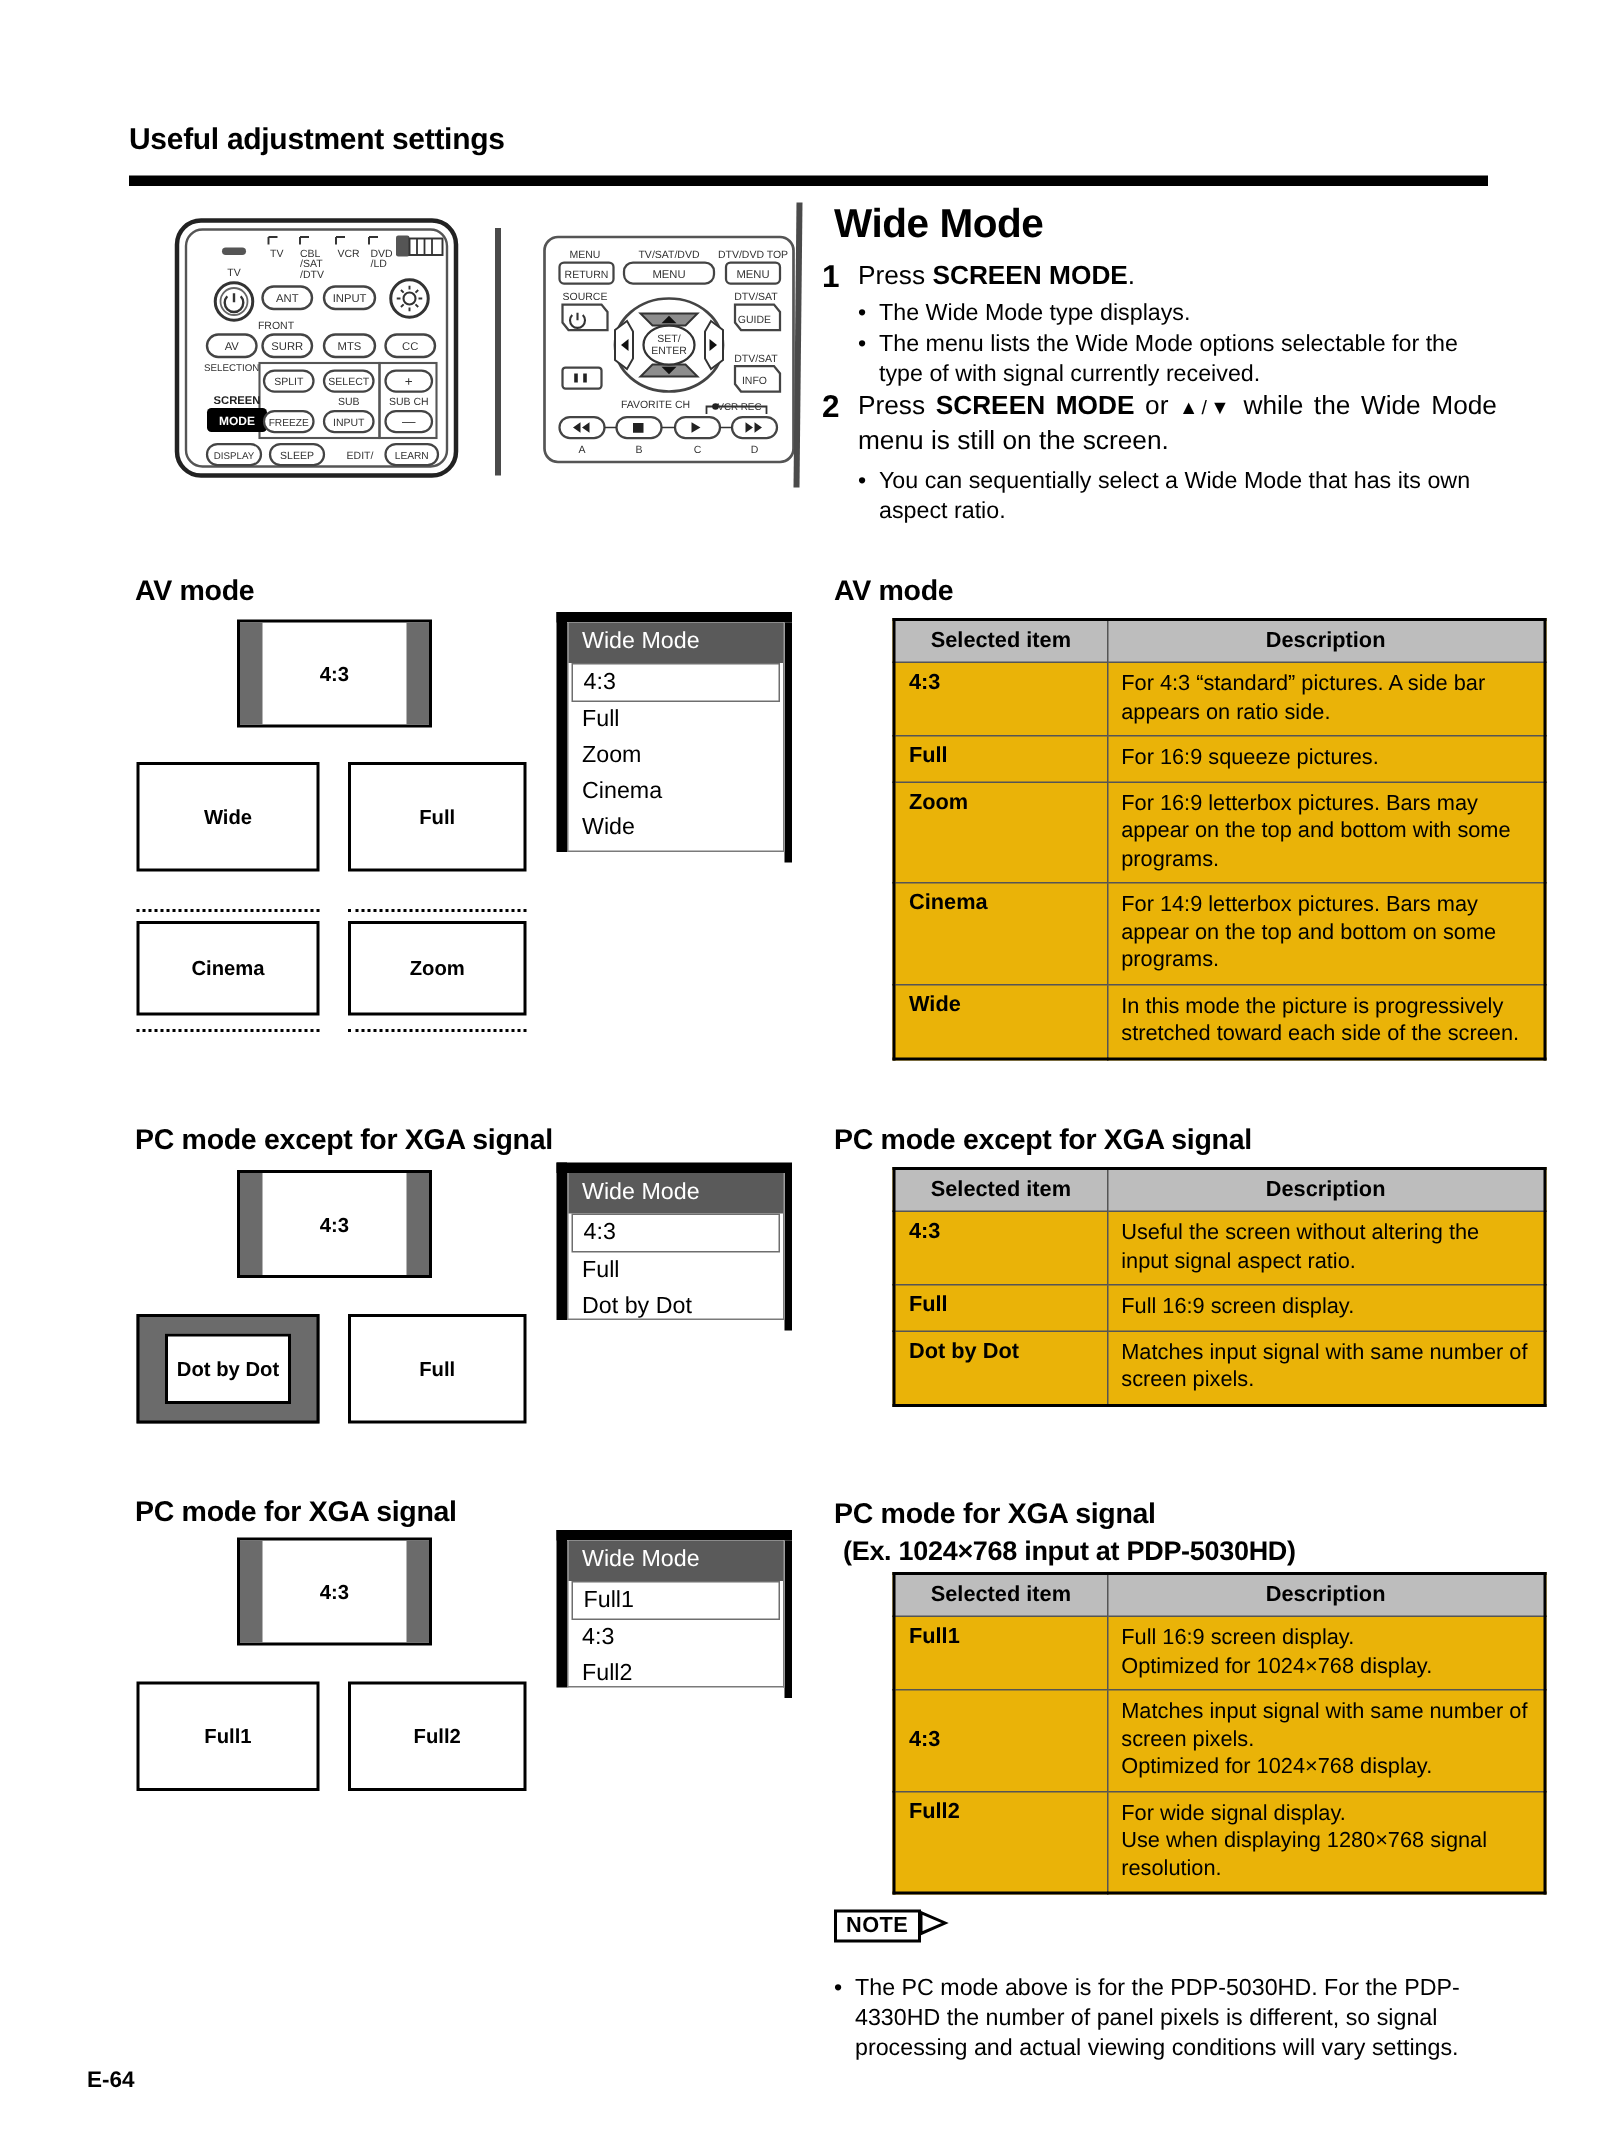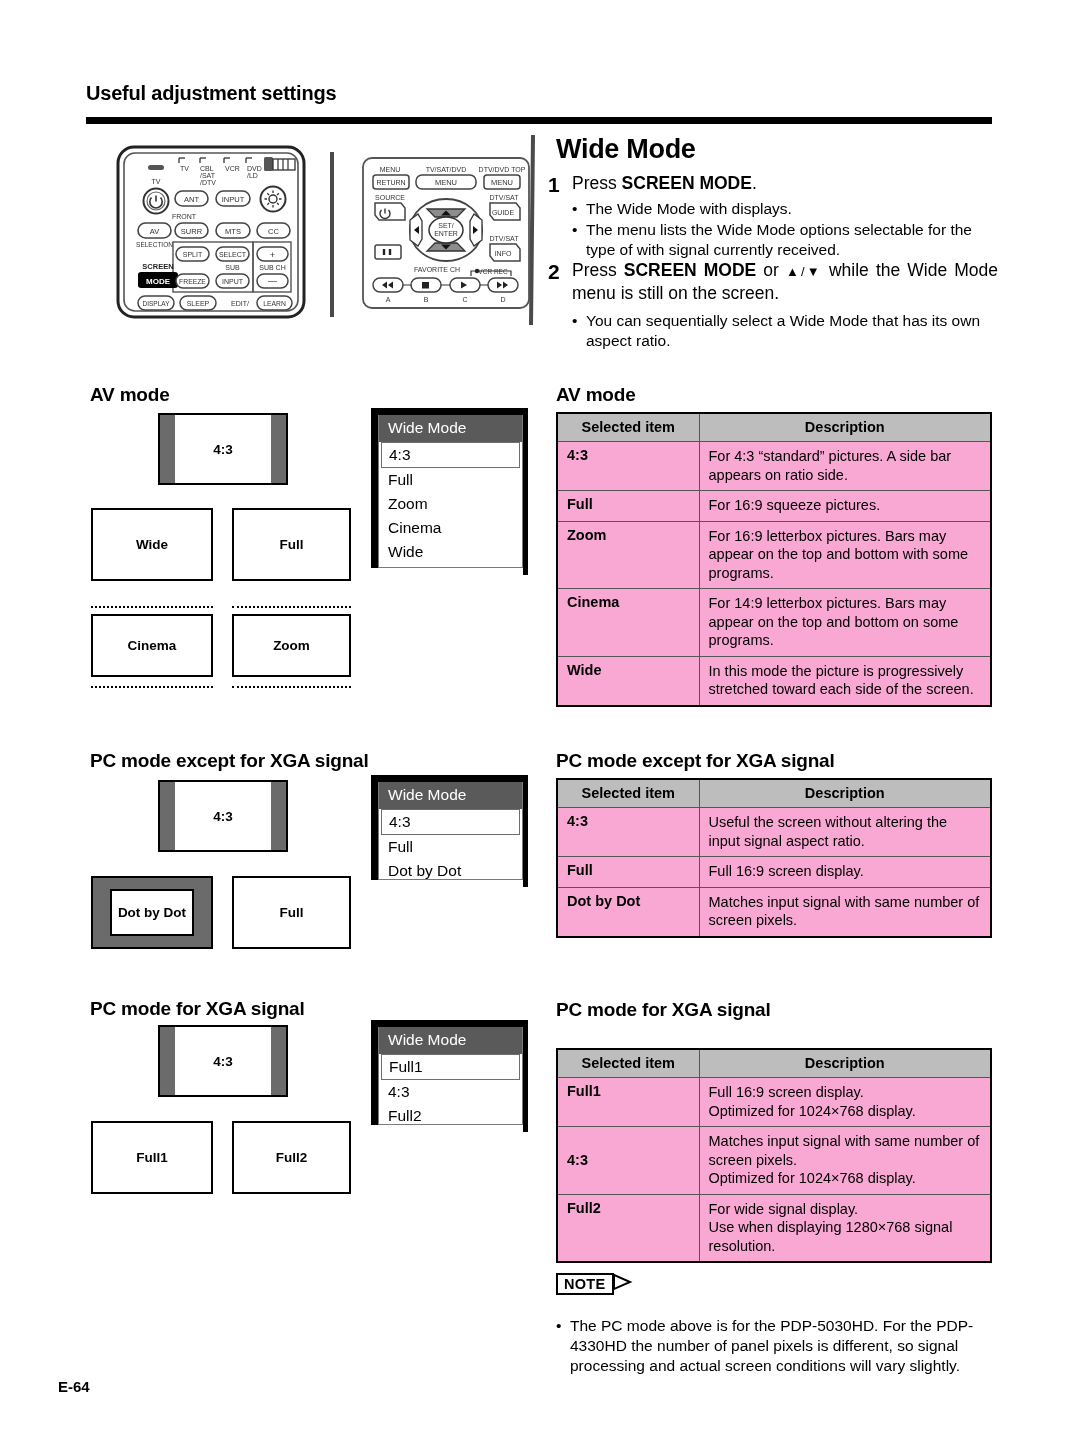--- a/index.html
+++ b/index.html
@@ -110,21 +110,21 @@
     padding:4px 0 5px 9px;
   }
   .osd-item {
     font-size:15.5px; padding:3px 0 3px 9px; color:#000;
   }
   .osd-item.sel { border:1.5px solid #6e6e6e; margin:0 2px; padding-left:7px; }
 
   
   .tbl {
     position:absolute; border-collapse:collapse; table-layout:fixed;
-    border:2.5px solid #000; background:#f9a8d4;
+    border:2.5px solid #000; background:#eab308;margin-left:39px;
   }
   .tbl th, .tbl td {
     border:1px solid #555; vertical-align:top;
     padding:5px 8px 6px 9px;
   }
   .tbl th {
     background:#bdbdbd; font-size:14.5px; font-weight:bold; text-align:center;
     padding:5px 4px 6px 4px;
   }
   .tbl td.item { font-size:14.5px; font-weight:bold; width:142px; }
@@ -344,21 +344,21 @@
   <div class="step" style="left:548px; top:172px; width:450px;">
     <div class="step-num">1</div>
     <div class="step-body">
       <span>Press </span><b>SCREEN MODE</b><span>.</span>
     </div>
   </div>
 
   <div class="bullets" style="left:572px; top:199px; width:425px;">
     <div>
       <span class="dot">•</span>
-      <span class="txt">The Wide Mode with displays.</span>
+      <span class="txt">The Wide Mode type displays.</span>
     </div>
     <div>
       <span class="dot">•</span>
       <span class="txt">The menu lists the Wide Mode options selectable for the type of with signal currently received.</span>
     </div>
   </div>
 
   <div class="step" style="left:548px; top:259px; width:450px;">
     <div class="step-num">2</div>
     <div class="step-body" style="text-align:justify;">
@@ -531,20 +531,21 @@
     <div class="osd-inner">
       <div class="osd-head">Wide Mode</div>
       <div class="osd-item sel">Full1</div>
       <div class="osd-item">4:3</div>
       <div class="osd-item">Full2</div>
     </div>
   </div>
 
   <div class="sec-h" style="left:556px; top:988px; line-height:1.3;">
     <span>PC mode for XGA signal</span>
+    <span class="sec-h-sub" style="padding-left:6px;">(Ex. 1024×768 input at PDP-5030HD)</span>
   </div>
 
   <table class="tbl" style="left:556px; top:1048px; width:436px;">
     <colgroup>
         <col style="width:142px">
         <col>
       </colgroup>
     <thead>
       <tr>
         <th>Selected item</th>
@@ -574,19 +575,19 @@
     <span class="note-tag">
       <span class="box">NOTE</span>
       <span class="note-arrow">
         <svg width="22" height="22" viewBox="0 0 22 22">
             <path d="M0 2 l16 7 l-16 7 z" fill="#fff" stroke="#000" stroke-width="2"></path>
           </svg>
       </span>
     </span>
     <div class="note-text">
       <span class="dot">•</span>
-      <span>The PC mode above is for the PDP-5030HD. For the PDP-4330HD the number of panel  pixels is different, so  signal processing and actual screen conditions will vary slightly.</span>
+      <span>The PC mode above is for the PDP-5030HD. For the PDP-4330HD the number of panel  pixels is different, so  signal processing and actual viewing conditions will vary settings.</span>
     </div>
   </div>
 
   <div class="footer">E-64</div>
 
 </div>
 
 </body></html>

